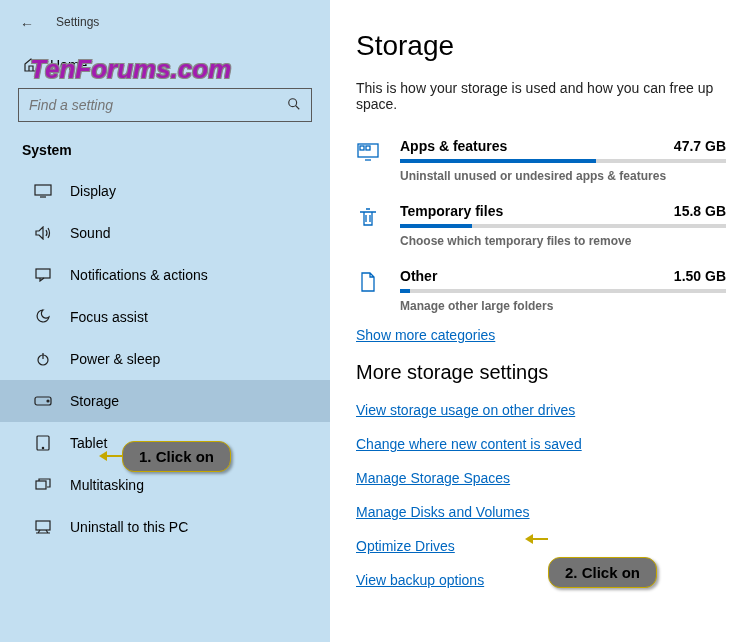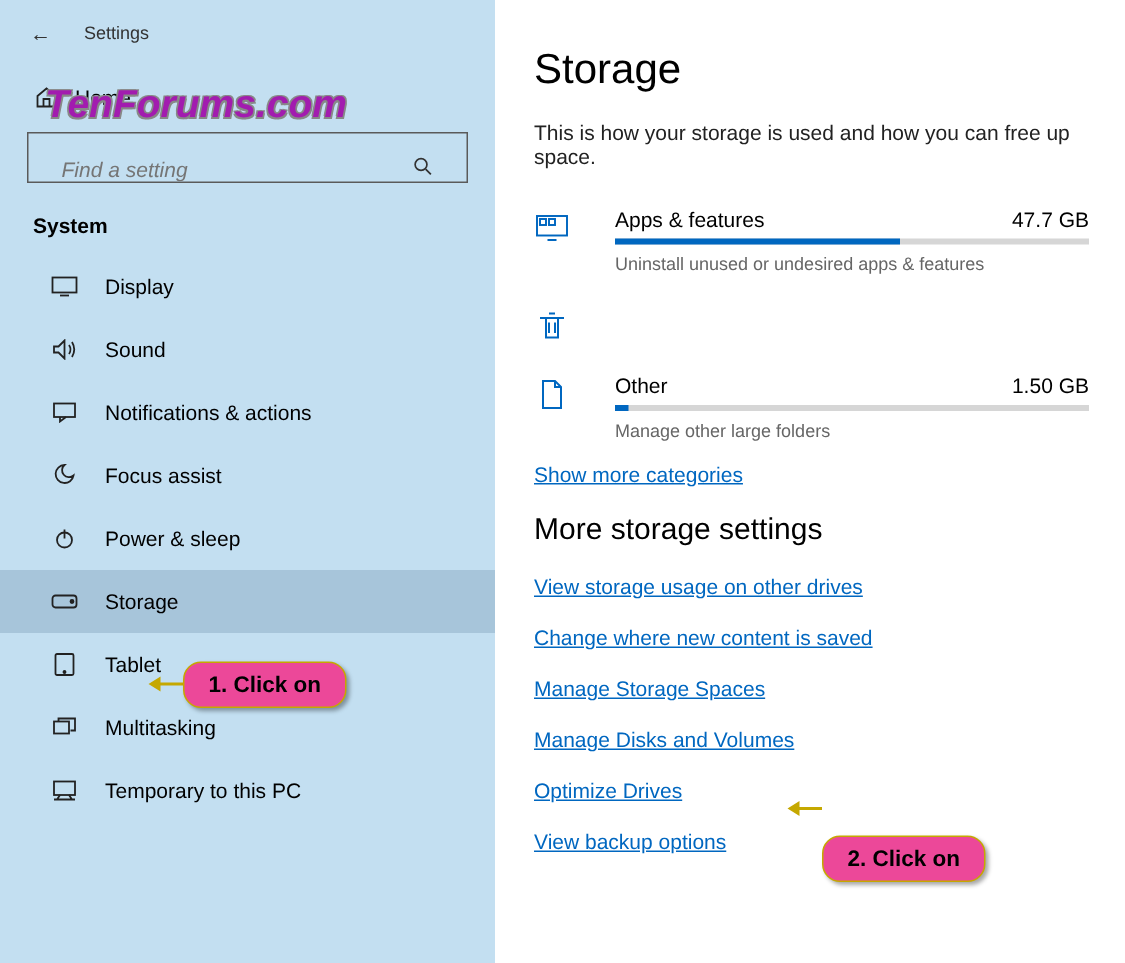--- a/index.html
+++ b/index.html
@@ -3,41 +3,41 @@
 <meta charset="utf-8">
 <style>
   * { box-sizing: border-box; margin: 0; padding: 0; font-family: "Segoe UI", -apple-system, sans-serif; }
   body { width: 750px; height: 642px; overflow: hidden; background: #fff; position: relative; }
   .window { display: flex; width: 100%; height: 100%; }
   .sidebar { width: 330px; background: #c3dff1; padding-top: 10px; position: relative; }
   .titlebar { display: flex; align-items: center; gap: 22px; padding: 4px 20px 16px 20px; font-size: 12px; color: #333; }
   .back-btn { font-size: 14px; color: #333; }
   .home-row { display: flex; align-items: center; gap: 10px; padding: 10px 22px; font-size: 14px; color: #000; }
   .search-wrap { padding: 4px 18px 14px 18px; }
-  .search { display: flex; align-items: flex-end; border: 1px solid #5a5a5a; background: #c3dff1; height: 34px; padding: 0 22px; }
+  .search { display: flex; align-items: center; border: 1px solid #5a5a5a; background: #c3dff1; height: 34px; padding: 0 10px; }
   .search input { flex: 1; border: none; background: transparent; outline: none; font-size: 14px; color: #555; font-style: italic; }
   .search .sicon { font-size: 14px; color: #333; }
   .category { padding: 6px 22px 12px 22px; font-size: 14px; font-weight: 600; }
   .nav-item { display: flex; align-items: center; gap: 18px; padding: 12px 34px; font-size: 14px; color: #000; }
   .nav-item.active { background: #a7c5da; }
   .nav-icon { width: 18px; height: 18px; display: inline-flex; align-items: center; justify-content: center; color: #222; }
   .main { flex: 1; padding: 30px 24px 0 26px; overflow: hidden; }
   .page-title { font-size: 28px; font-weight: 400; margin-bottom: 18px; }
   .subtitle { font-size: 14px; color: #222; margin-bottom: 20px; }
-  .storage-row { display: flex; gap: 30px; padding: 6px 0 14px 0; }
+  .storage-row { display: flex; gap: 20px; padding: 6px 0 14px 0; font-weight: bold; }
   .storage-icon { width: 24px; height: 24px; display: inline-flex; align-items: center; justify-content: center; color: #0067c0; margin-top: 2px; }
   .storage-body { flex: 1; }
   .storage-head { display: flex; justify-content: space-between; font-size: 14px; margin-bottom: 5px; }
   .bar { height: 4px; background: #d6d6d6; position: relative; margin-bottom: 6px; }
   .bar-fill { position: absolute; left: 0; top: 0; bottom: 0; background: #0067c0; }
   .storage-desc { font-size: 12px; color: #666; }
   .link { color: #0067c0; font-size: 14px; display: block; margin-bottom: 18px; cursor: pointer; text-decoration: underline; }
   .sect-title { font-size: 20px; font-weight: 400; margin: 16px 0 18px 0; }
   .watermark { position: absolute; top: 54px; left: 30px; font-size: 26px; font-weight: 700; font-style: italic; color: #a21caf; text-shadow: -1px -1px 0 #888, 1px -1px 0 #888, -1px 1px 0 #888, 1px 1px 0 #888; pointer-events: none; z-index: 5; }
-  .callout { position: absolute; background: #ec4899; border: 1px solid #c5a800; border-radius: 12px; padding: 6px 16px; font-size: 15px; font-weight: 700; color: #000; box-shadow: 2px 2px 3px rgba(0,0,0,.35); z-index: 10; }
+  .callout { position: absolute; background: #737373; border: 1px solid #c5a800; border-radius: 12px; padding: 6px 16px; font-size: 15px; font-weight: 700; color: #000; box-shadow: 2px 2px 3px rgba(0,0,0,.35); z-index: 10; }
   .arrow-line { position: absolute; height: 2px; background: #c5a800; z-index: 9; }
   .arrow-line::before { content: ""; position: absolute; left: -8px; top: -4px; border: 5px solid transparent; border-right: 8px solid #c5a800; }
 </style>
 </head>
 <body>
 
 <div class="window">
 
   <div class="sidebar">
     <div class="titlebar">
@@ -137,21 +137,21 @@
         </span>
       <span>Multitasking</span>
     </div>
     <div class="nav-item">
       <span class="nav-icon">
           <svg width="16" height="14" viewBox="0 0 16 14" fill="none" stroke="currentColor" stroke-width="1.2">
             <rect x="1" y="1" width="14" height="9"></rect>
             <path d="M5 10 L3 13 M11 10 L13 13 M1 13 H15"></path>
           </svg>
         </span>
-      <span>Temporary to this PC</span>
+      <span>Uninstall to this PC</span>
     </div>
   </div>
 
   <div class="main">
     <h1 class="page-title">Storage</h1>
     <div class="subtitle">This is how your storage is used and how you can free up space.</div>
 
     <div class="storage-row">
       <span class="storage-icon">
           <svg width="22" height="18" viewBox="0 0 22 18" fill="none" stroke="currentColor" stroke-width="1.3">
@@ -171,20 +171,30 @@
           </div>
         <div class="storage-desc">Uninstall unused or undesired apps &amp; features</div>
       </div>
     </div>
     <div class="storage-row">
       <span class="storage-icon">
           <svg width="18" height="20" viewBox="0 0 18 20" fill="none" stroke="currentColor" stroke-width="1.3">
             <path d="M3 5 H15 M5 5 V18 H13 V5 M7 2 H11 M1 5 H17 M7 8 V15 M11 8 V15"></path>
           </svg>
         </span>
+      <div class="storage-body">
+        <div class="storage-head">
+            <span>Temporary files</span>
+            <span>15.8 GB</span>
+          </div>
+        <div class="bar">
+            <div class="bar-fill" style="width:22%"></div>
+          </div>
+        <div class="storage-desc">Choose which temporary files to remove</div>
+      </div>
     </div>
     <div class="storage-row">
       <span class="storage-icon">
           <svg width="16" height="20" viewBox="0 0 16 20" fill="none" stroke="currentColor" stroke-width="1.3">
             <path d="M2 1 H10 L14 5 V19 H2 Z M10 1 V5 H14"></path>
           </svg>
         </span>
       <div class="storage-body">
         <div class="storage-head">
             <span>Other</span>

